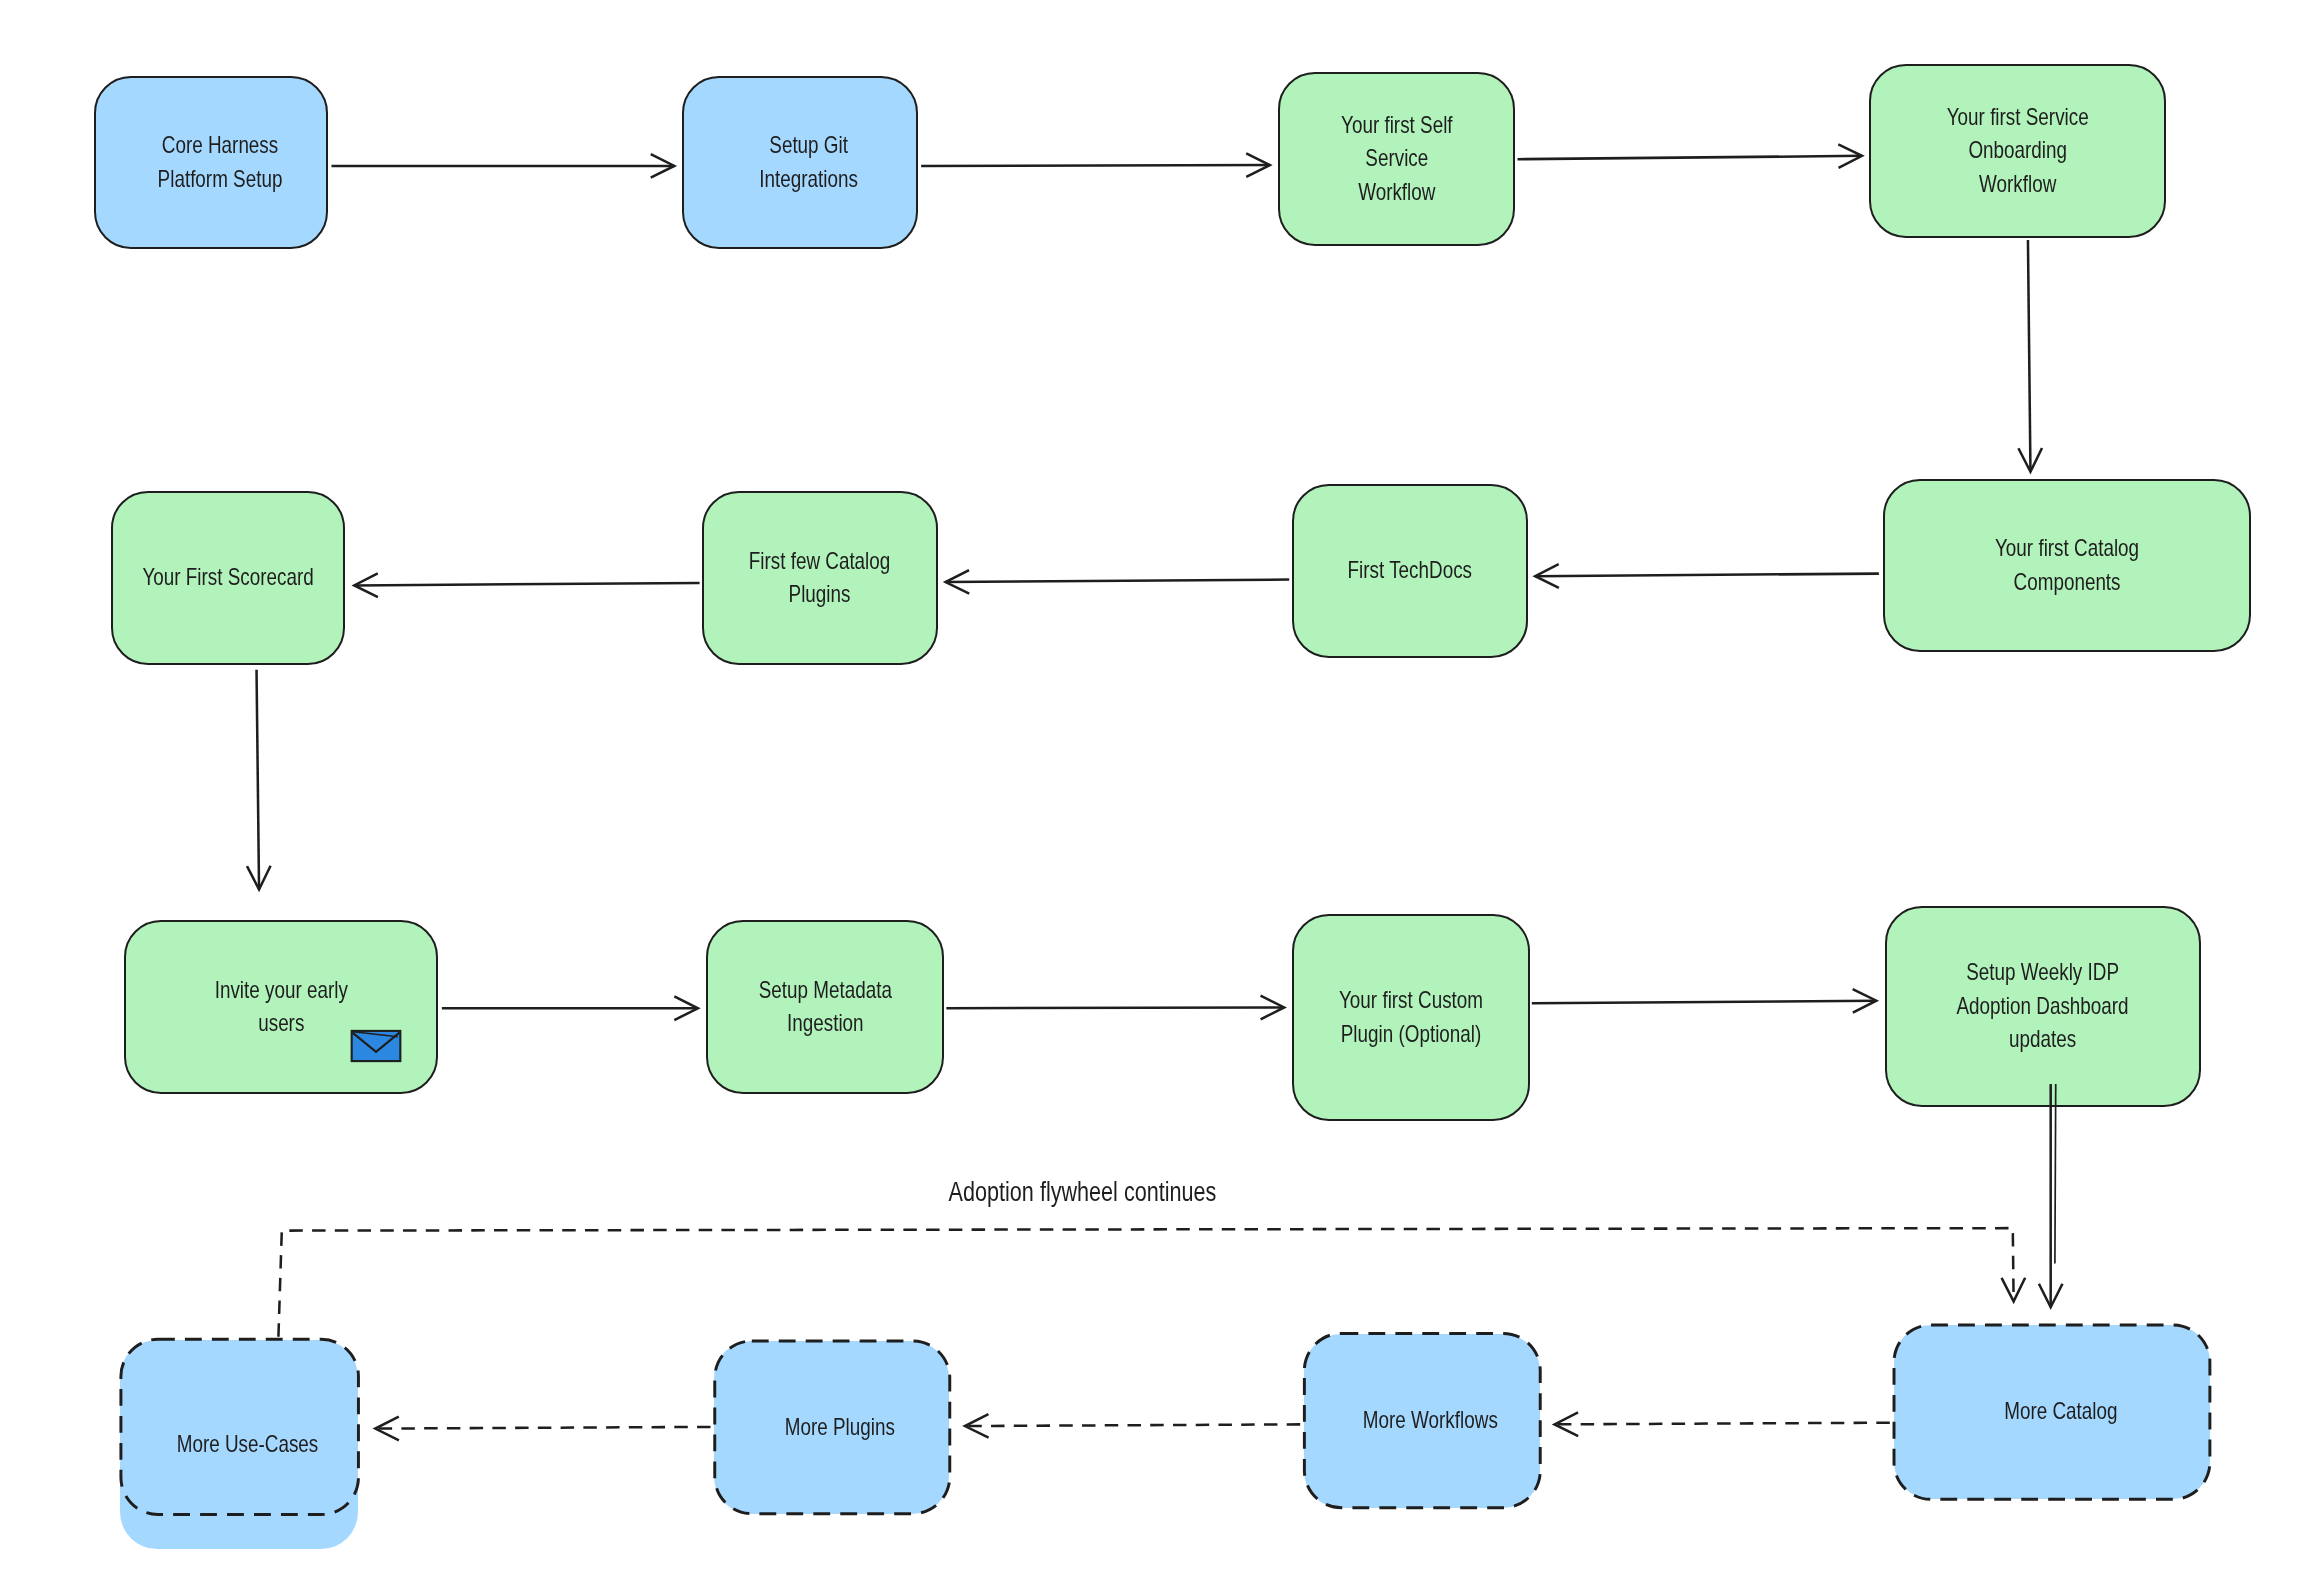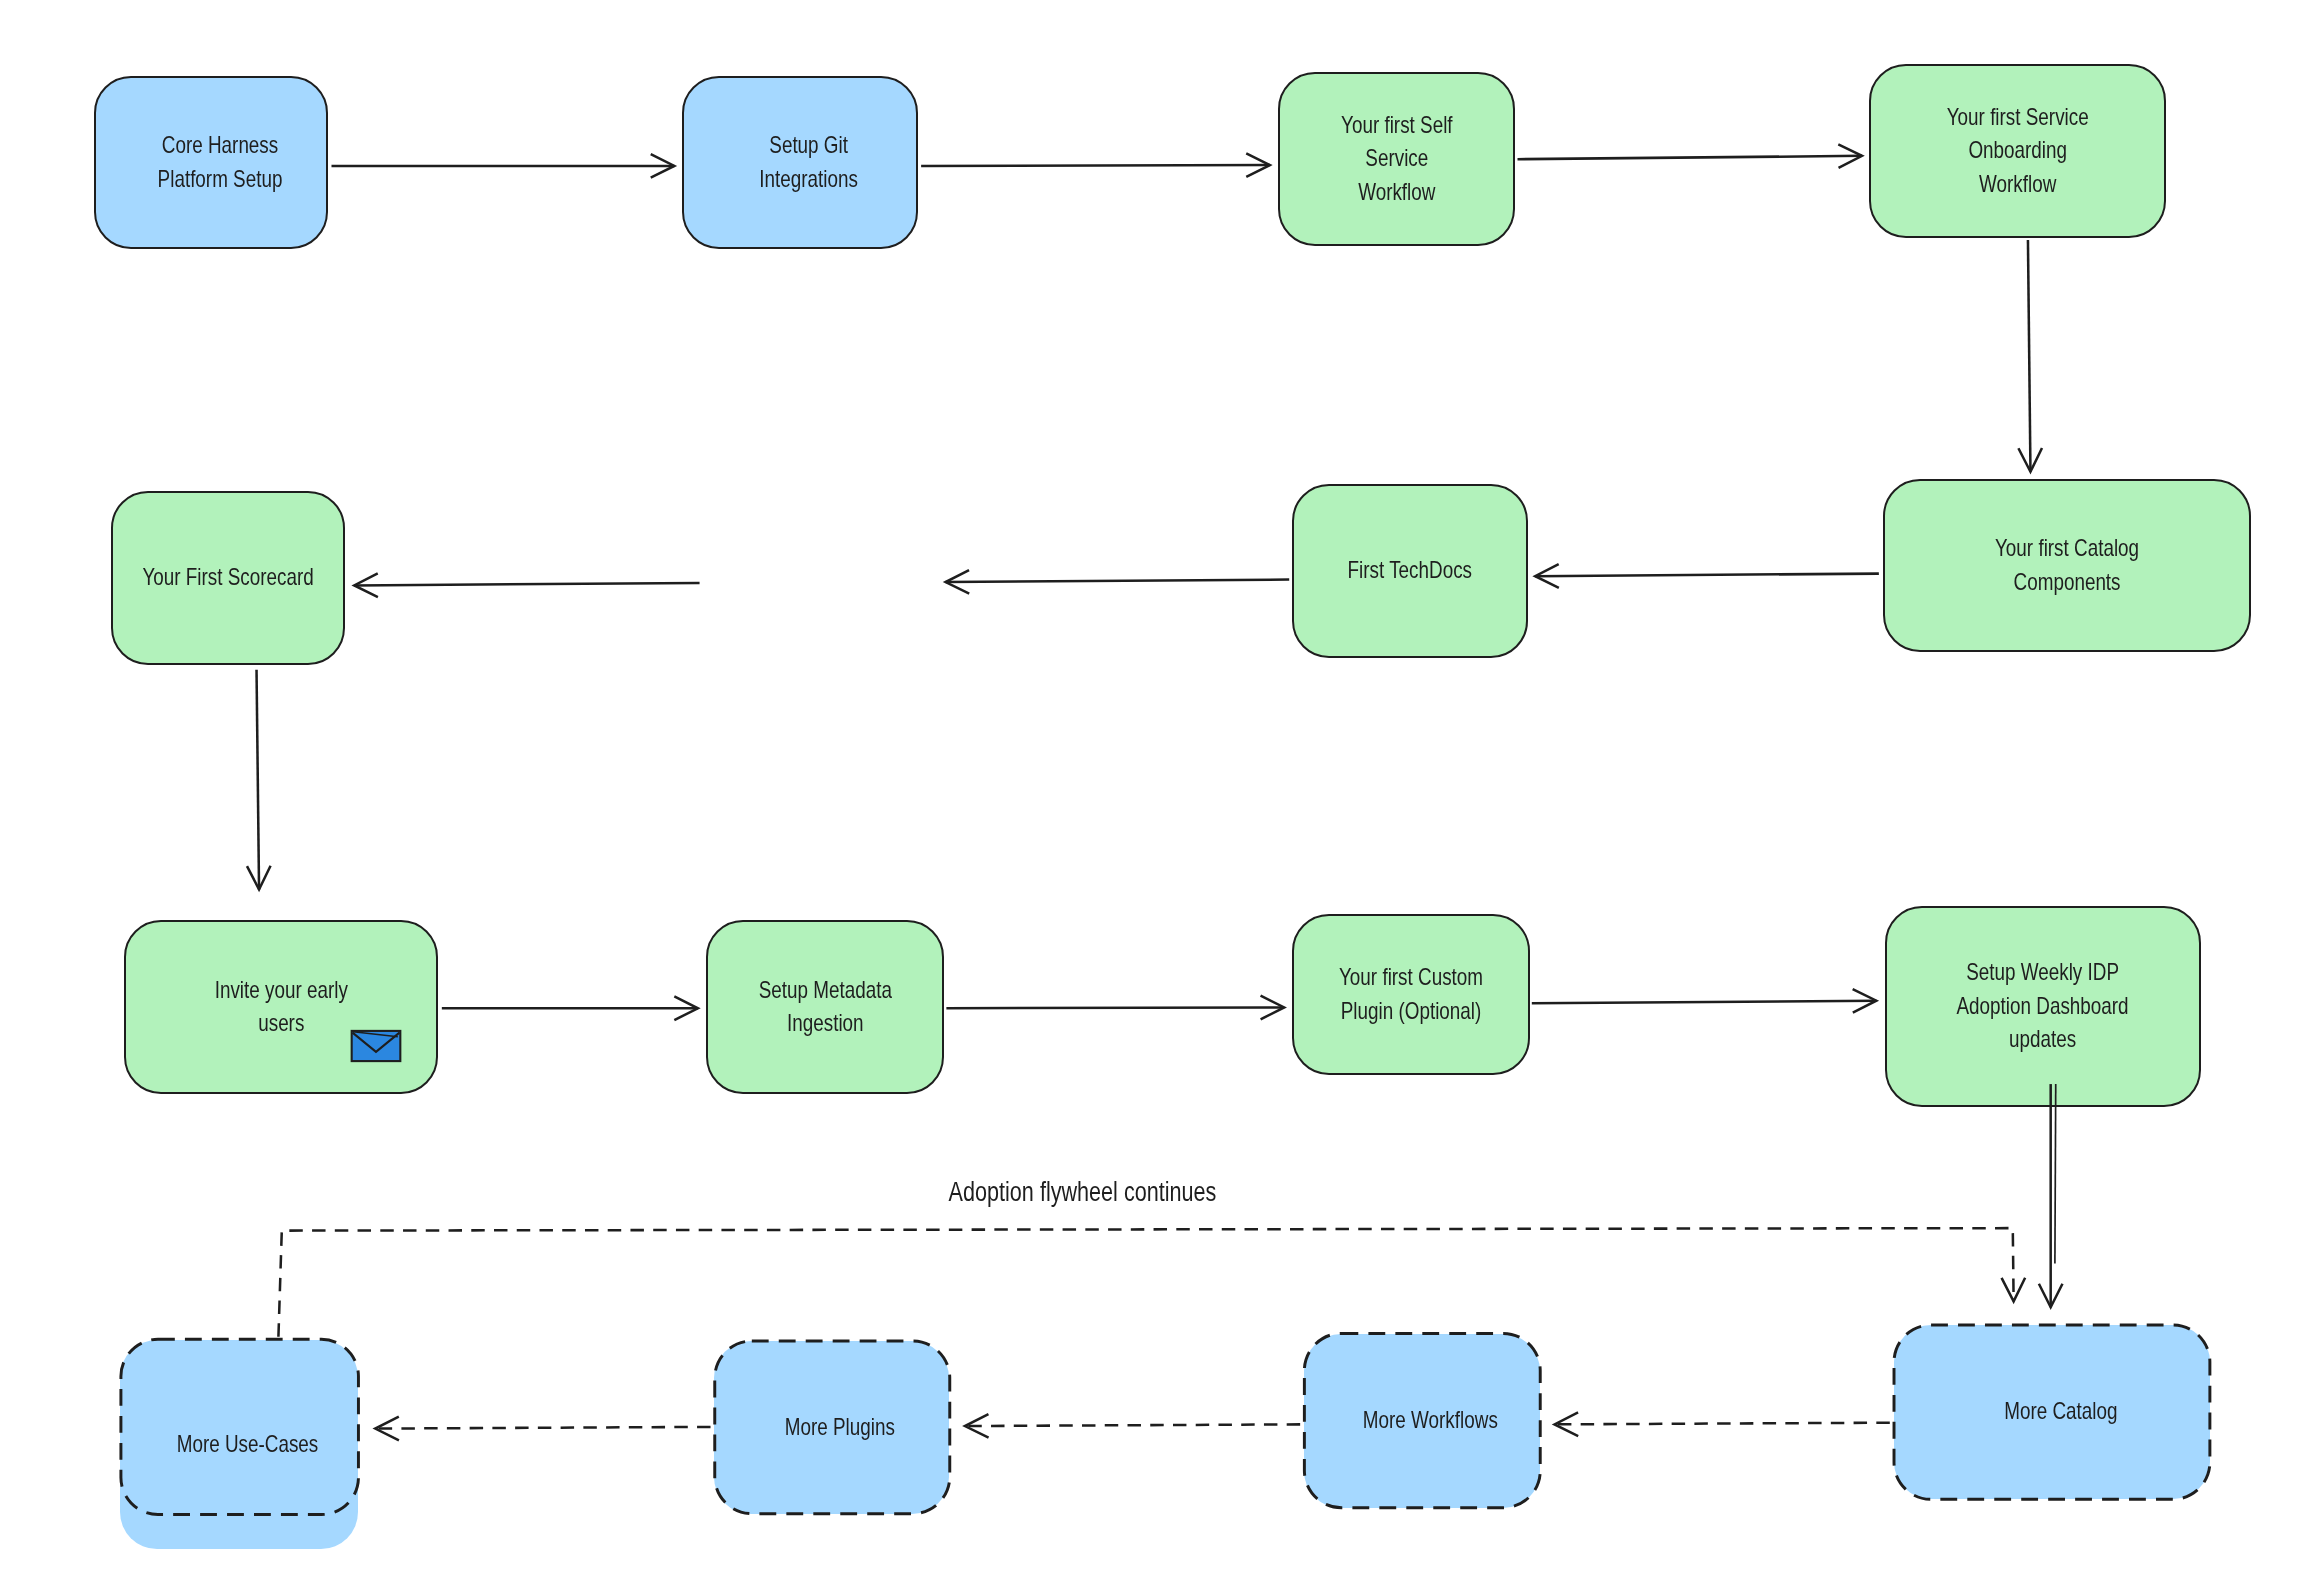--- a/index.html
+++ b/index.html
@@ -85,38 +85,42 @@
 Workflow</span>
   </div>
 
   <div class="node green solid" style="left:1883px;top:479px;width:368px;height:173px">
     <span class="label">Your first Catalog
 Components</span>
   </div>
   <div class="node green solid" style="left:1292px;top:484px;width:236px;height:174px">
     <span class="label">First TechDocs</span>
   </div>
+  <div class="node green solid" style="left:702px;top:491px;width:236px;height:174px">
+    <span class="label">First few Catalog
+Plugins</span>
+  </div>
   <div class="node green solid" style="left:111px;top:491px;width:234px;height:174px">
     <span class="label">Your First Scorecard</span>
   </div>
 
   <div class="node green solid" style="left:124px;top:920px;width:314px;height:174px">
     <span class="label">Invite your early
 users</span>
     <svg class="envelope" viewBox="0 0 62 40">
       <rect x="2" y="2" width="58" height="36" fill="var(--envelope)" stroke="#1e1e1e" stroke-width="2.5"></rect>
       <polyline points="3,4 31,27 59,4" fill="none" stroke="#1e1e1e" stroke-width="2.5"></polyline>
       <line x1="4" y1="3" x2="57" y2="9" stroke="#1e1e1e" stroke-width="1.6"></line>
     </svg>
   </div>
   <div class="node green solid" style="left:706px;top:920px;width:238px;height:174px">
     <span class="label">Setup Metadata
 Ingestion</span>
   </div>
-  <div class="node green solid" style="left:1292px;top:914px;width:238px;height:161px">
+  <div class="node green solid" style="left:1292px;top:914px;width:238px;height:207px">
     <span class="label">Your first Custom
 Plugin (Optional)</span>
   </div>
   <div class="node green solid" style="left:1885px;top:906px;width:316px;height:201px">
     <span class="label">Setup Weekly IDP
 Adoption Dashboard
 updates</span>
   </div>
 
   <div class="node blue" style="left:1894px;top:1325px;width:316px;height:174px">

